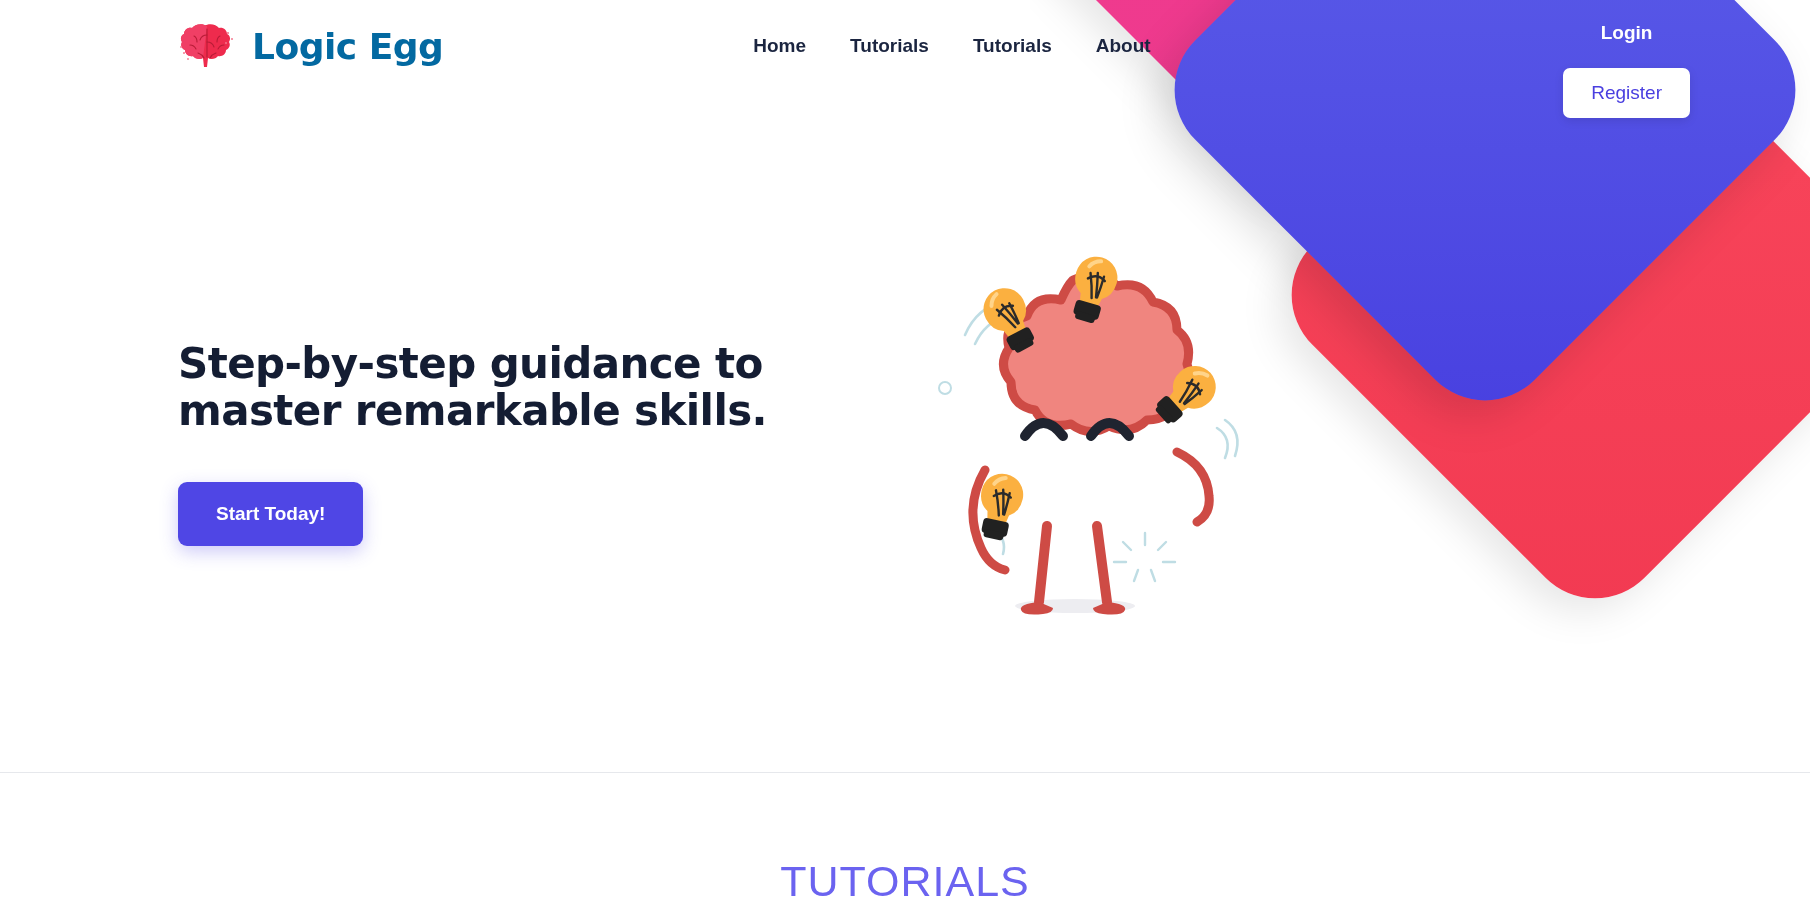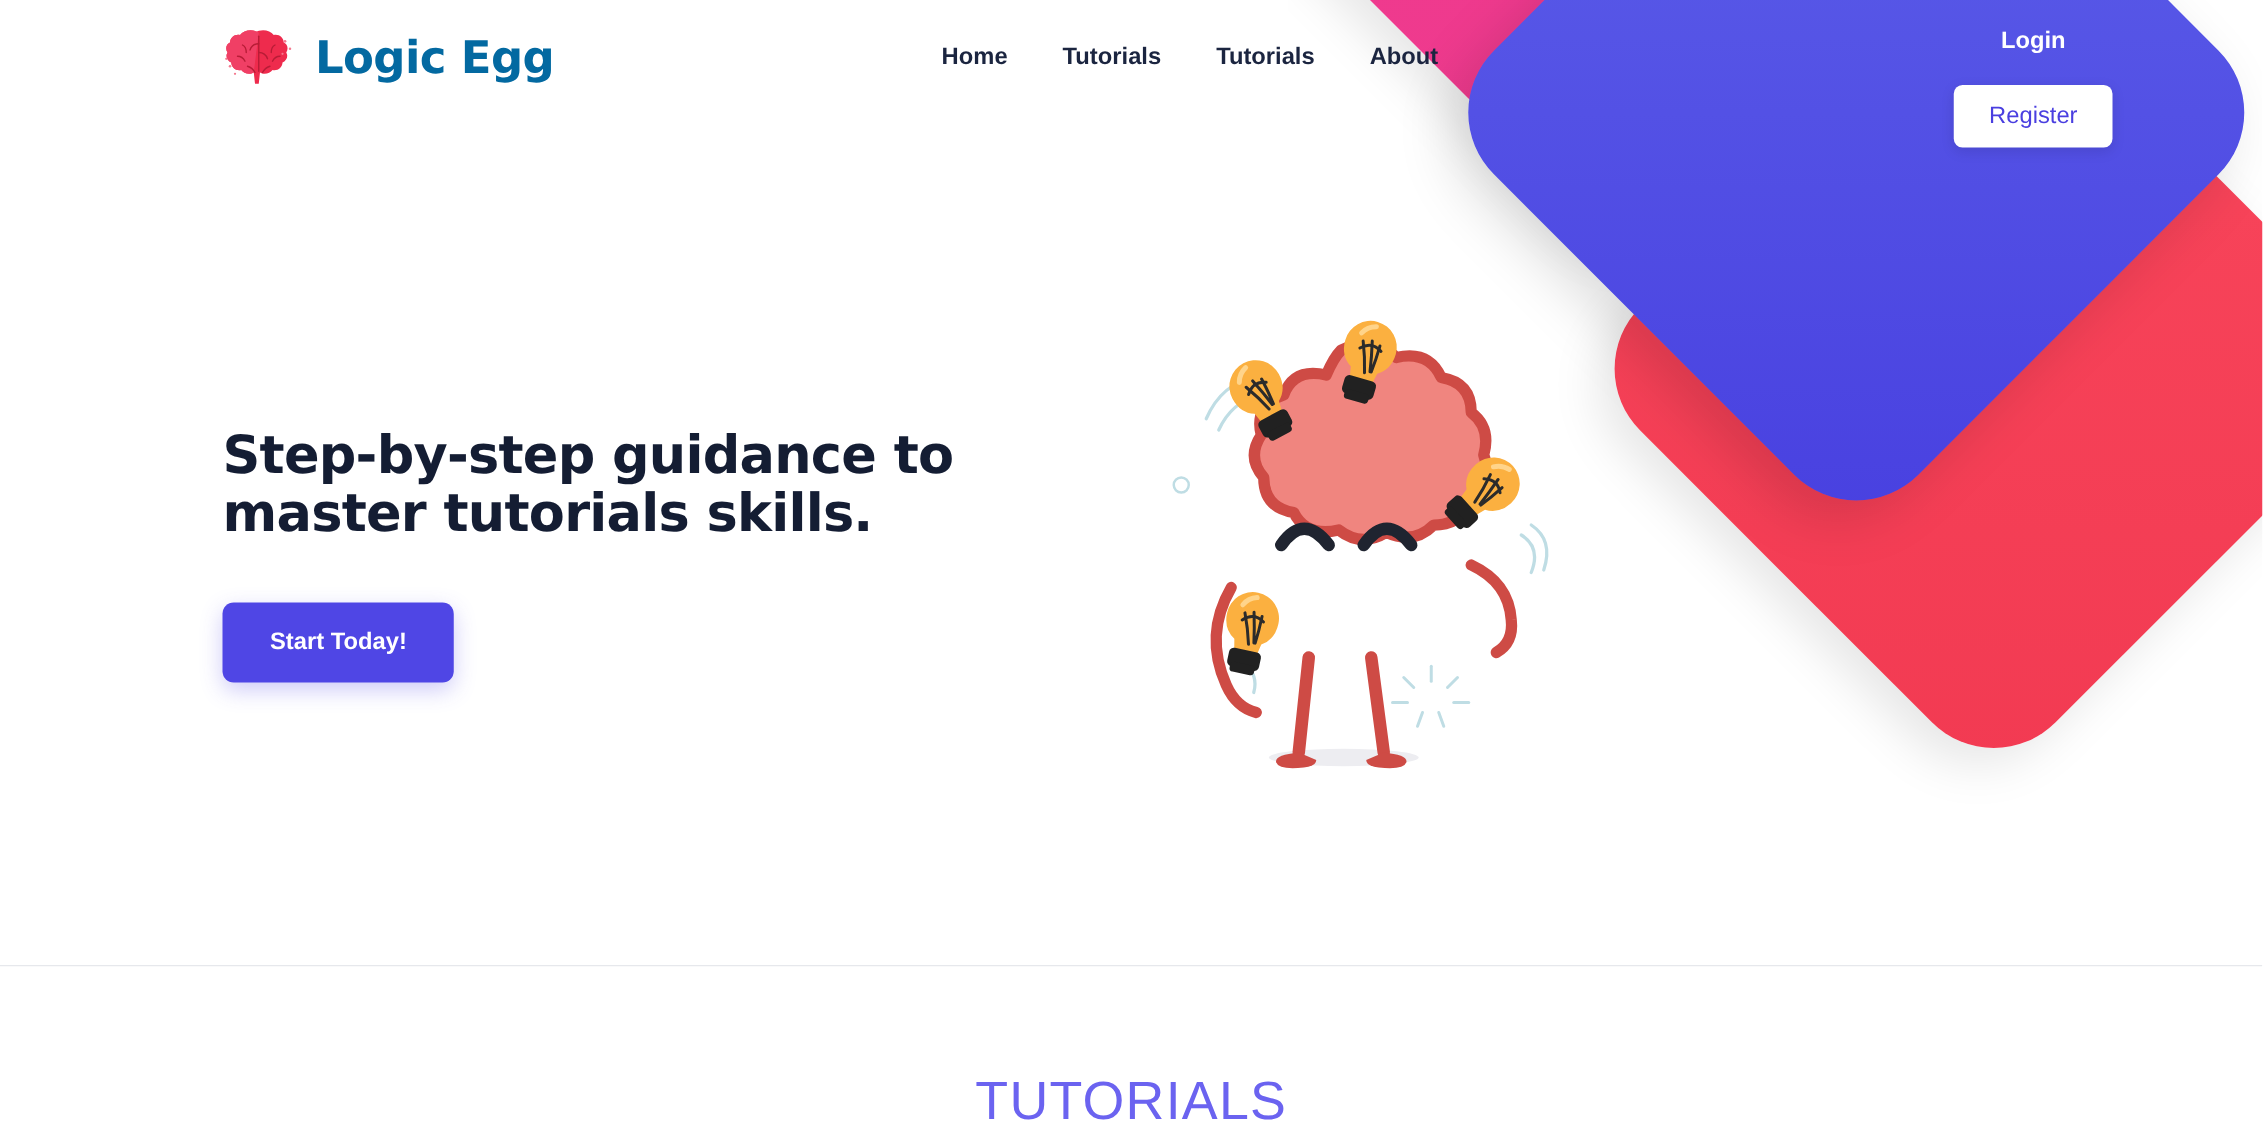--- a/index.html
+++ b/index.html
@@ -149,21 +149,21 @@
       <a class="login-link">Login</a>
       <button class="register-btn">Register</button>
     </div>
   </div>
 
   <div class="hero">
 
     <div class="hero-copy">
       <h1 class="hero-title">
         <span>Step-by-step guidance to</span><br>
-        <span>master tutorials skills.</span>
+        <span>master remarkable skills.</span>
       </h1>
       <button class="cta-btn">Start Today!</button>
     </div>
 
     <div class="hero-art">
       <svg viewBox="0 0 330 380" xmlns="http://www.w3.org/2000/svg">
 
         <g stroke="#BFDDE4" stroke-width="2.6" fill="none" stroke-linecap="round">
           <path d="M40 95 q12 -28 40 -34"></path>
           <path d="M50 104 q10 -22 32 -28"></path>

